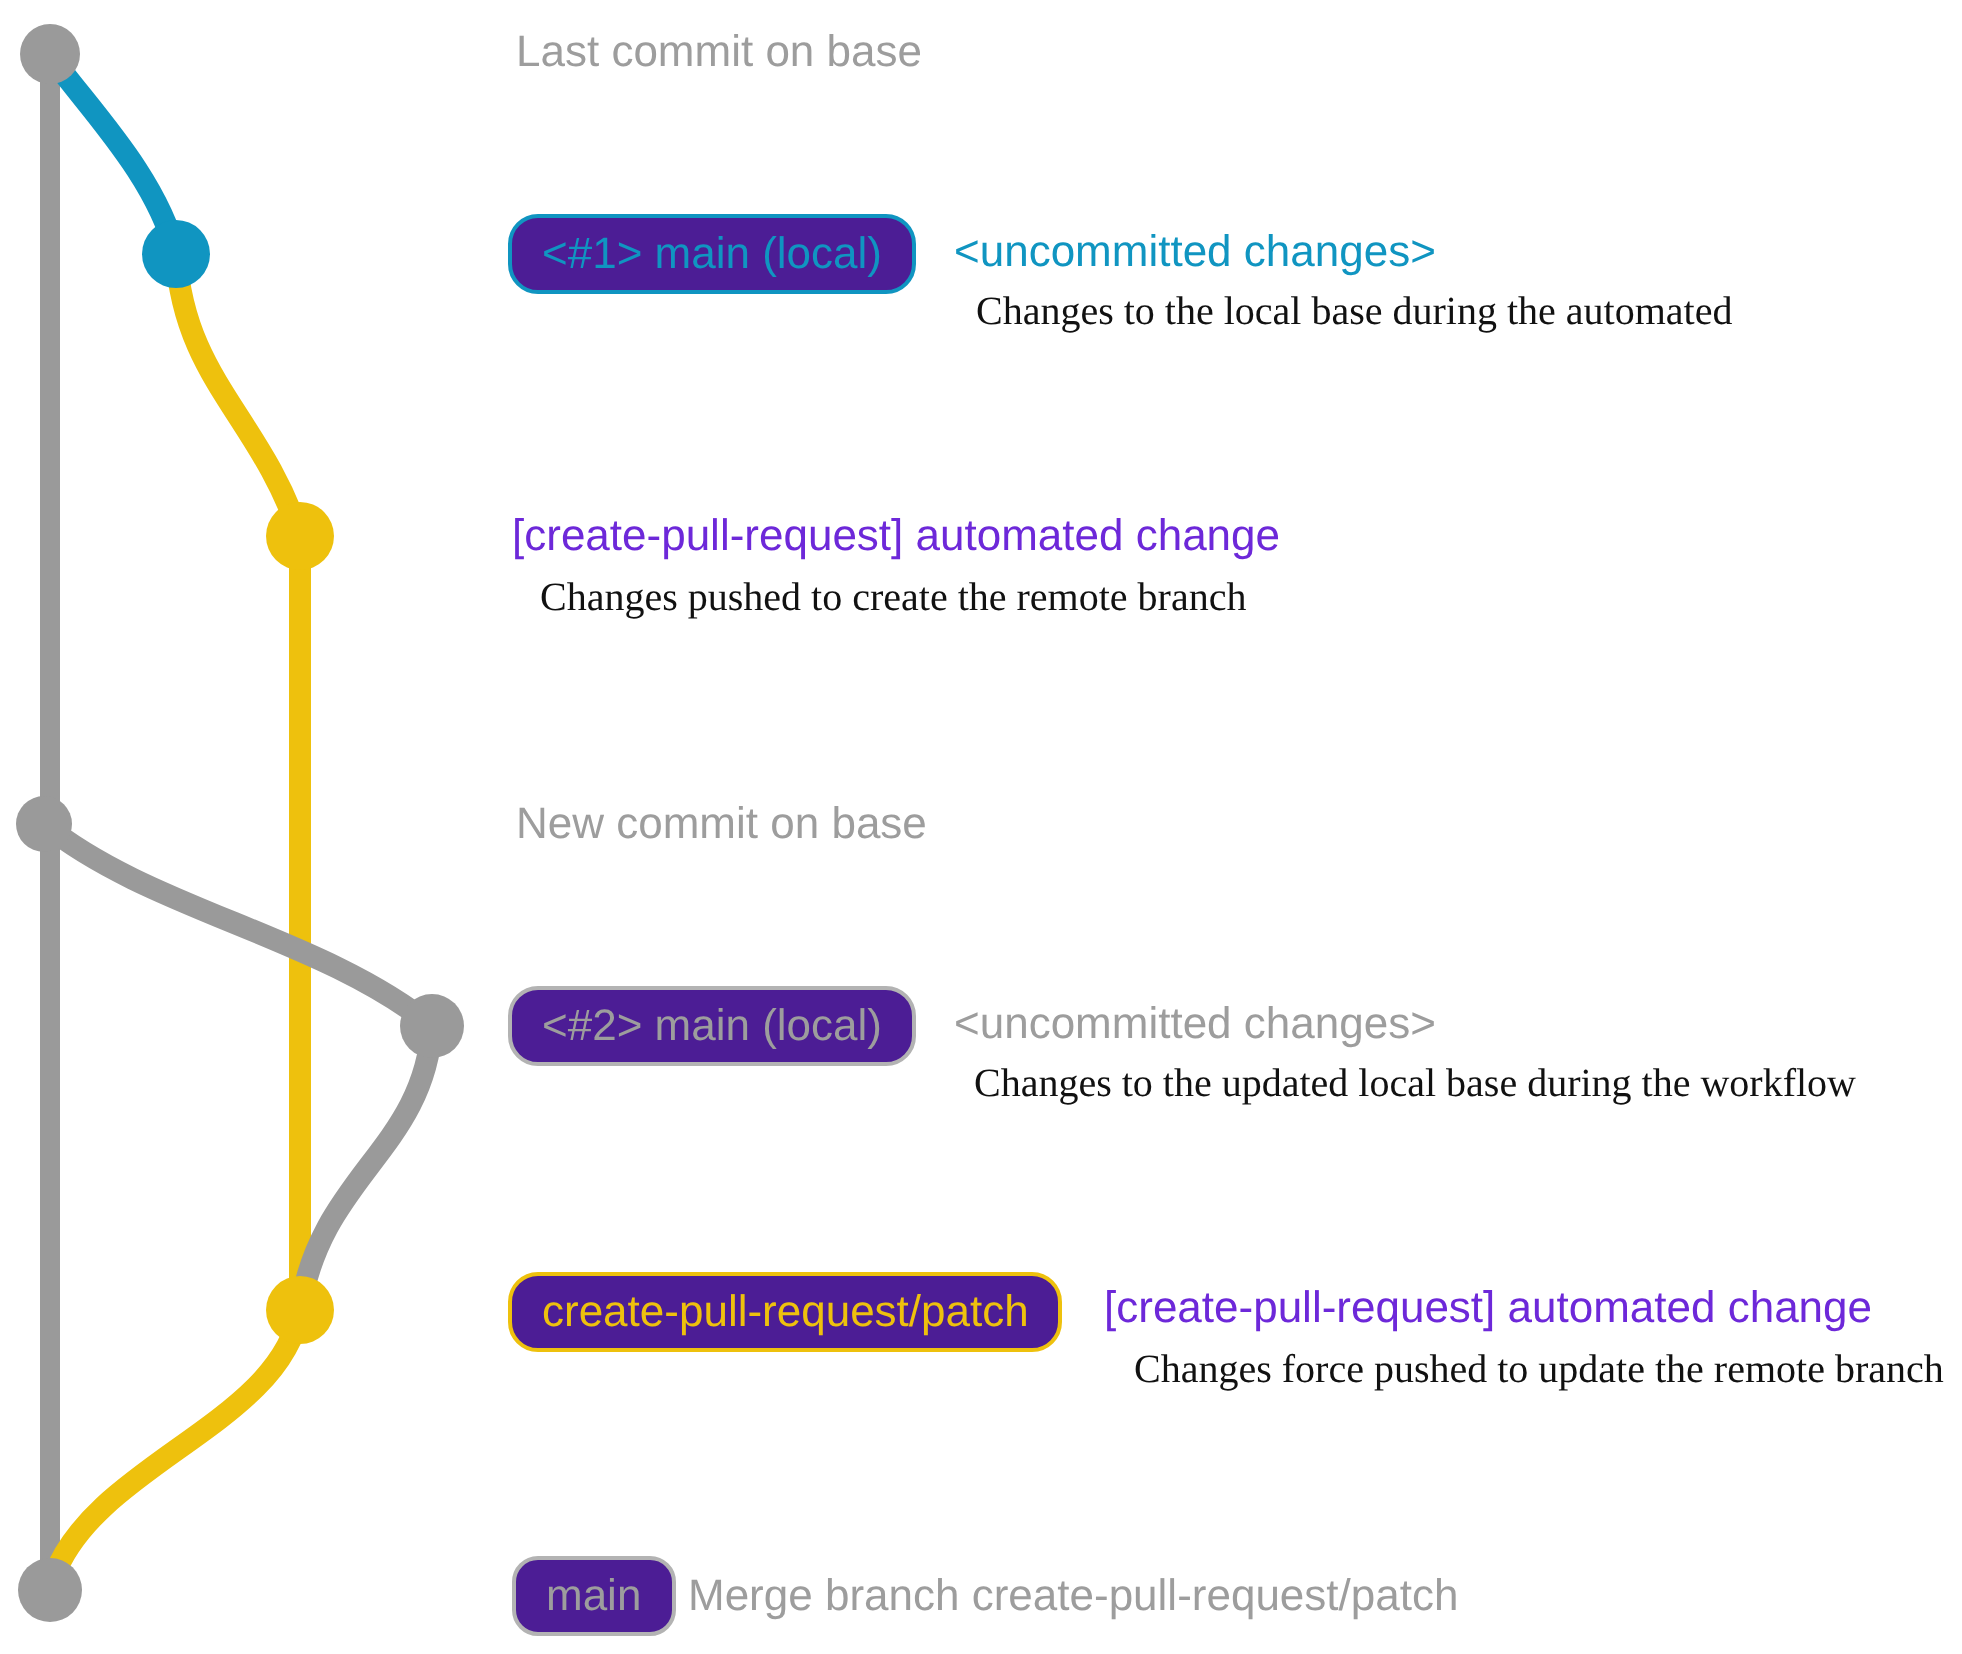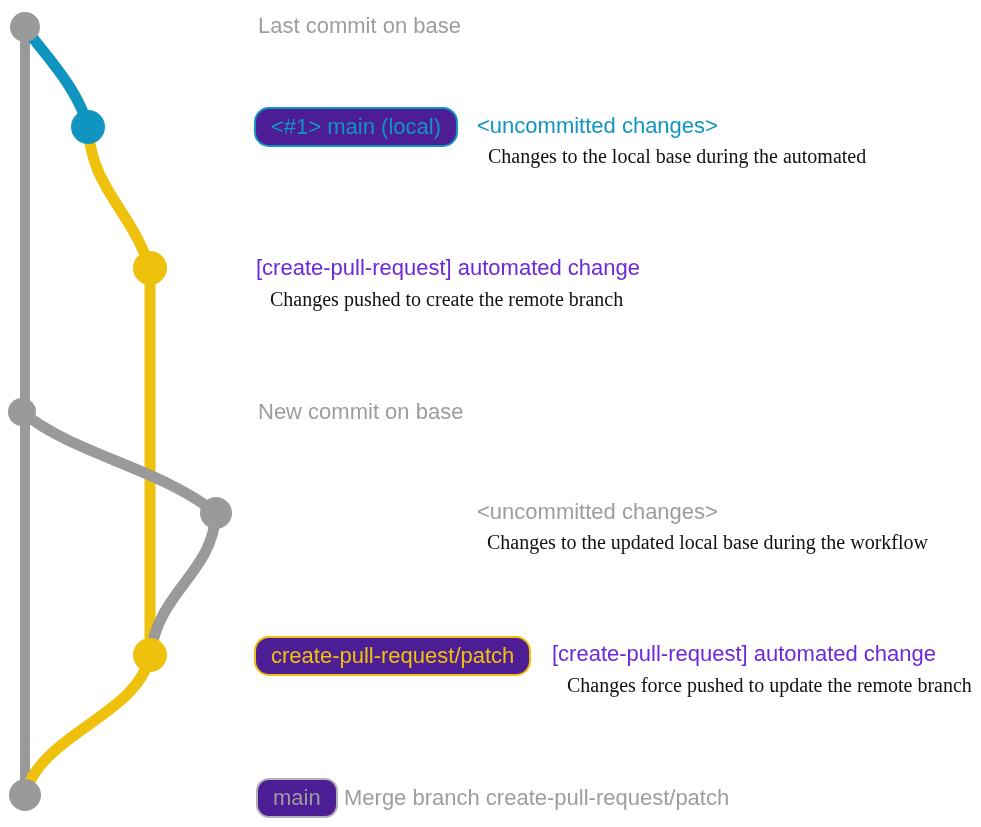--- a/index.html
+++ b/index.html
@@ -65,20 +65,21 @@
 
   <span class="abs badge badge-blue" style="left:254px;top:107px;">&lt;#1&gt; main (local)</span>
   <div class="abs label-blue" style="left:477px;top:113px;">&lt;uncommitted changes&gt;</div>
   <div class="abs desc" style="left:488px;top:145px;">Changes to the local base during the automated</div>
 
   <div class="abs label-yellow" style="left:256px;top:255px;">[create-pull-request] automated change</div>
   <div class="abs desc" style="left:270px;top:288px;">Changes pushed to create the remote branch</div>
 
   <div class="abs title-gray" style="left:258px;top:399px;">New commit on base</div>
 
+  <span class="abs badge badge-gray" style="left:254px;top:493px;">&lt;#2&gt; main (local)</span>
   <div class="abs label-graytext" style="left:477px;top:499px;">&lt;uncommitted changes&gt;</div>
   <div class="abs desc" style="left:487px;top:531px;">Changes to the updated local base during the workflow</div>
 
   <span class="abs badge badge-yellow" style="left:254px;top:636px;">create-pull-request/patch</span>
   <div class="abs label-yellow" style="left:552px;top:641px;">[create-pull-request] automated change</div>
   <div class="abs desc" style="left:567px;top:674px;">Changes force pushed to update the remote branch</div>
 
   <span class="abs badge badge-gray" style="left:256px;top:778px;border-radius:13px;">main</span>
   <div class="abs label-graytext" style="left:344px;top:785px;">Merge branch create-pull-request/patch</div>
 

